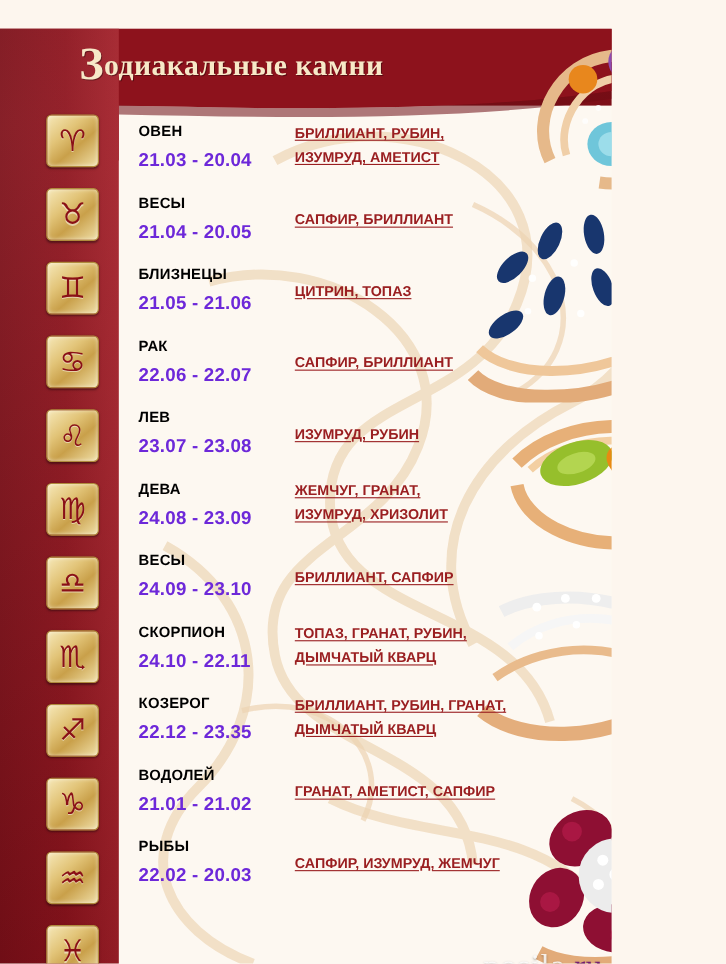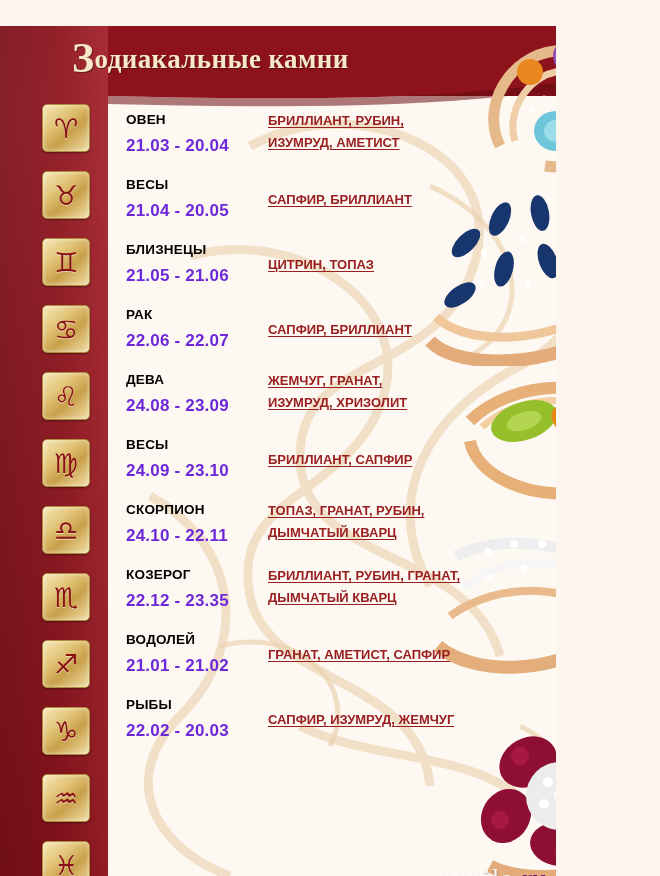--- a/index.html
+++ b/index.html
@@ -382,20 +382,27 @@
     </div>
 
     <div class="row">
       <div class="row-name">РАК</div>
       <div class="row-dates">22.06 - 22.07</div>
       <div class="row-stones one-line">
         <span>САПФИР, БРИЛЛИАНТ</span>
       </div>
     </div>
 
+    <div class="row">
+      <div class="row-name">ЛЕВ</div>
+      <div class="row-dates">23.07 - 23.08</div>
+      <div class="row-stones one-line">
+        <span>ИЗУМРУД, РУБИН</span>
+      </div>
+    </div>
 
     <div class="row">
       <div class="row-name">ДЕВА</div>
       <div class="row-dates">24.08 - 23.09</div>
       <div class="row-stones">
         <span>ЖЕМЧУГ, ГРАНАТ,</span><br>
         <span>ИЗУМРУД, ХРИЗОЛИТ</span>
       </div>
     </div>
 

